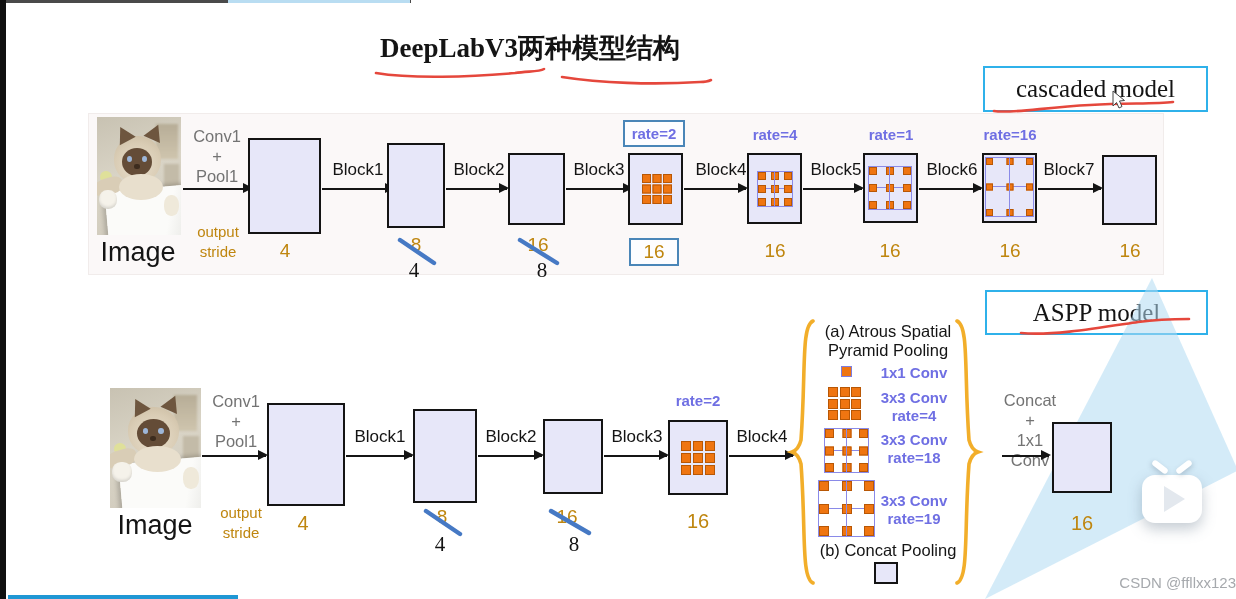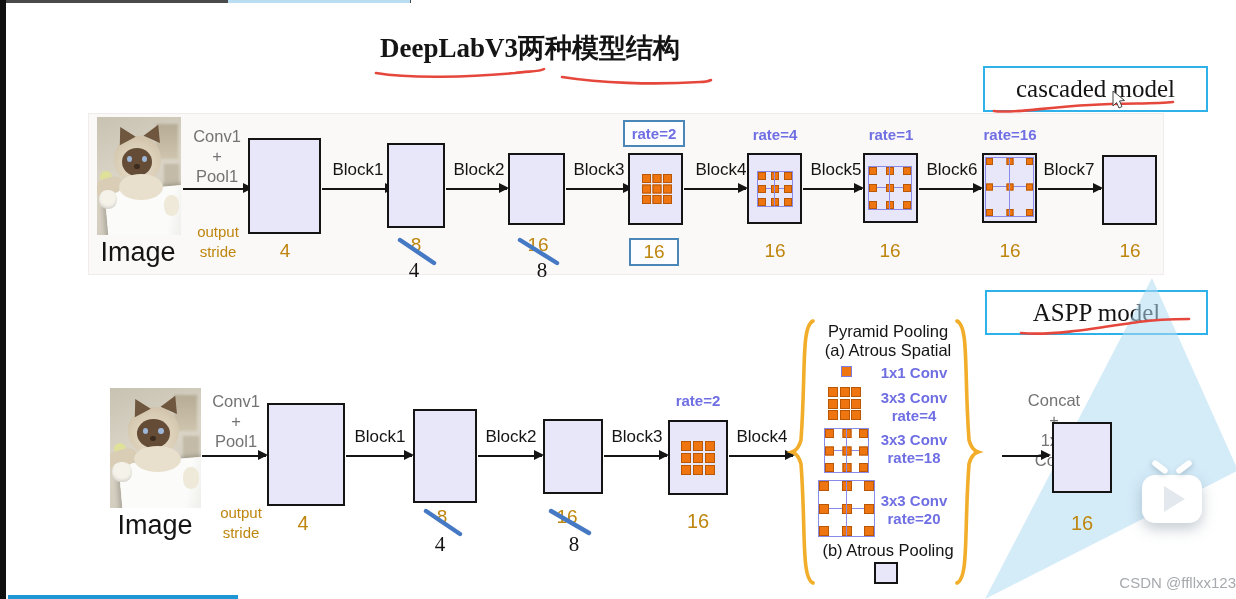--- a/index.html
+++ b/index.html
@@ -299,22 +299,22 @@
       <i style="left: 0%; top: 100%; transform: translate(0%, -100%);"></i>
       <i style="left: 50%; top: 100%; transform: translate(-50%, -100%);"></i>
       <i style="left: 100%; top: 100%; transform: translate(-100%, -100%);"></i>
     </div>
   <div class="num-o" style="left:678px;top:510px;width:40px;font-size:20px;">16</div>
 
   <div class="blk" style="left:732px;top:427px;width:60px;">Block4</div>
   <div class="arrow" style="left:729px;top:455px;width:64px;"></div>
 
   <div class="aspp-head" style="left:808px;top:322px;width:160px;">
+    <div>(a) Atrous Spatial</div>
     <div>Pyramid Pooling</div>
-    <div>(a) Atrous Spatial</div>
   </div>
 
   <div class="sq1" style="left:841px;top:366px;"></div>
   <div class="aspp-label" style="left:872px;top:364px;width:84px;">
     <div>1x1 Conv</div>
   </div>
 
   <div class="dots9" style="left:828px;top:387px;width:33px;height:33px;--d:10px;">
       <i style="left: 0%; top: 0%; transform: translate(0%, 0%);"></i>
       <i style="left: 50%; top: 0%; transform: translate(-50%, 0%);"></i>
@@ -353,27 +353,27 @@
       <i style="left: 100%; top: 0%; transform: translate(-100%, 0%);"></i>
       <i style="left: 0%; top: 50%; transform: translate(0%, -50%);"></i>
       <i style="left: 50%; top: 50%; transform: translate(-50%, -50%);"></i>
       <i style="left: 100%; top: 50%; transform: translate(-100%, -50%);"></i>
       <i style="left: 0%; top: 100%; transform: translate(0%, -100%);"></i>
       <i style="left: 50%; top: 100%; transform: translate(-50%, -100%);"></i>
       <i style="left: 100%; top: 100%; transform: translate(-100%, -100%);"></i>
     </div>
   <div class="aspp-label" style="left:872px;top:492px;width:84px;">
     <div>3x3 Conv</div>
-    <div>rate=20</div>
-  </div>
-
-  <div class="aspp-head" style="left:800px;top:541px;width:176px;">(b) Atrous Pooling</div>
+    <div>rate=19</div>
+  </div>
+
+  <div class="aspp-head" style="left:800px;top:541px;width:176px;">(b) Concat Pooling</div>
   <div class="ip-box" style="left:874px;top:562px;width:24px;height:22px;"></div>
 
-  <div class="stem" style="left:1020px;top:390px;width:68px;">
+  <div class="stem" style="left:996px;top:390px;width:68px;">
     <div>Concat</div>
     <div>+</div>
     <div>1x1 Conv</div>
   </div>
   <div class="arrow" style="left:1002px;top:455px;width:47px;"></div>
   <div class="box" style="left:1052px;top:422px;width:60px;height:71px;z-index:3;"></div>
   <div class="num-o" style="left:1062px;top:512px;width:40px;font-size:20px;z-index:3;">16</div>
 
   <div class="tv">
     <div class="play"></div>

